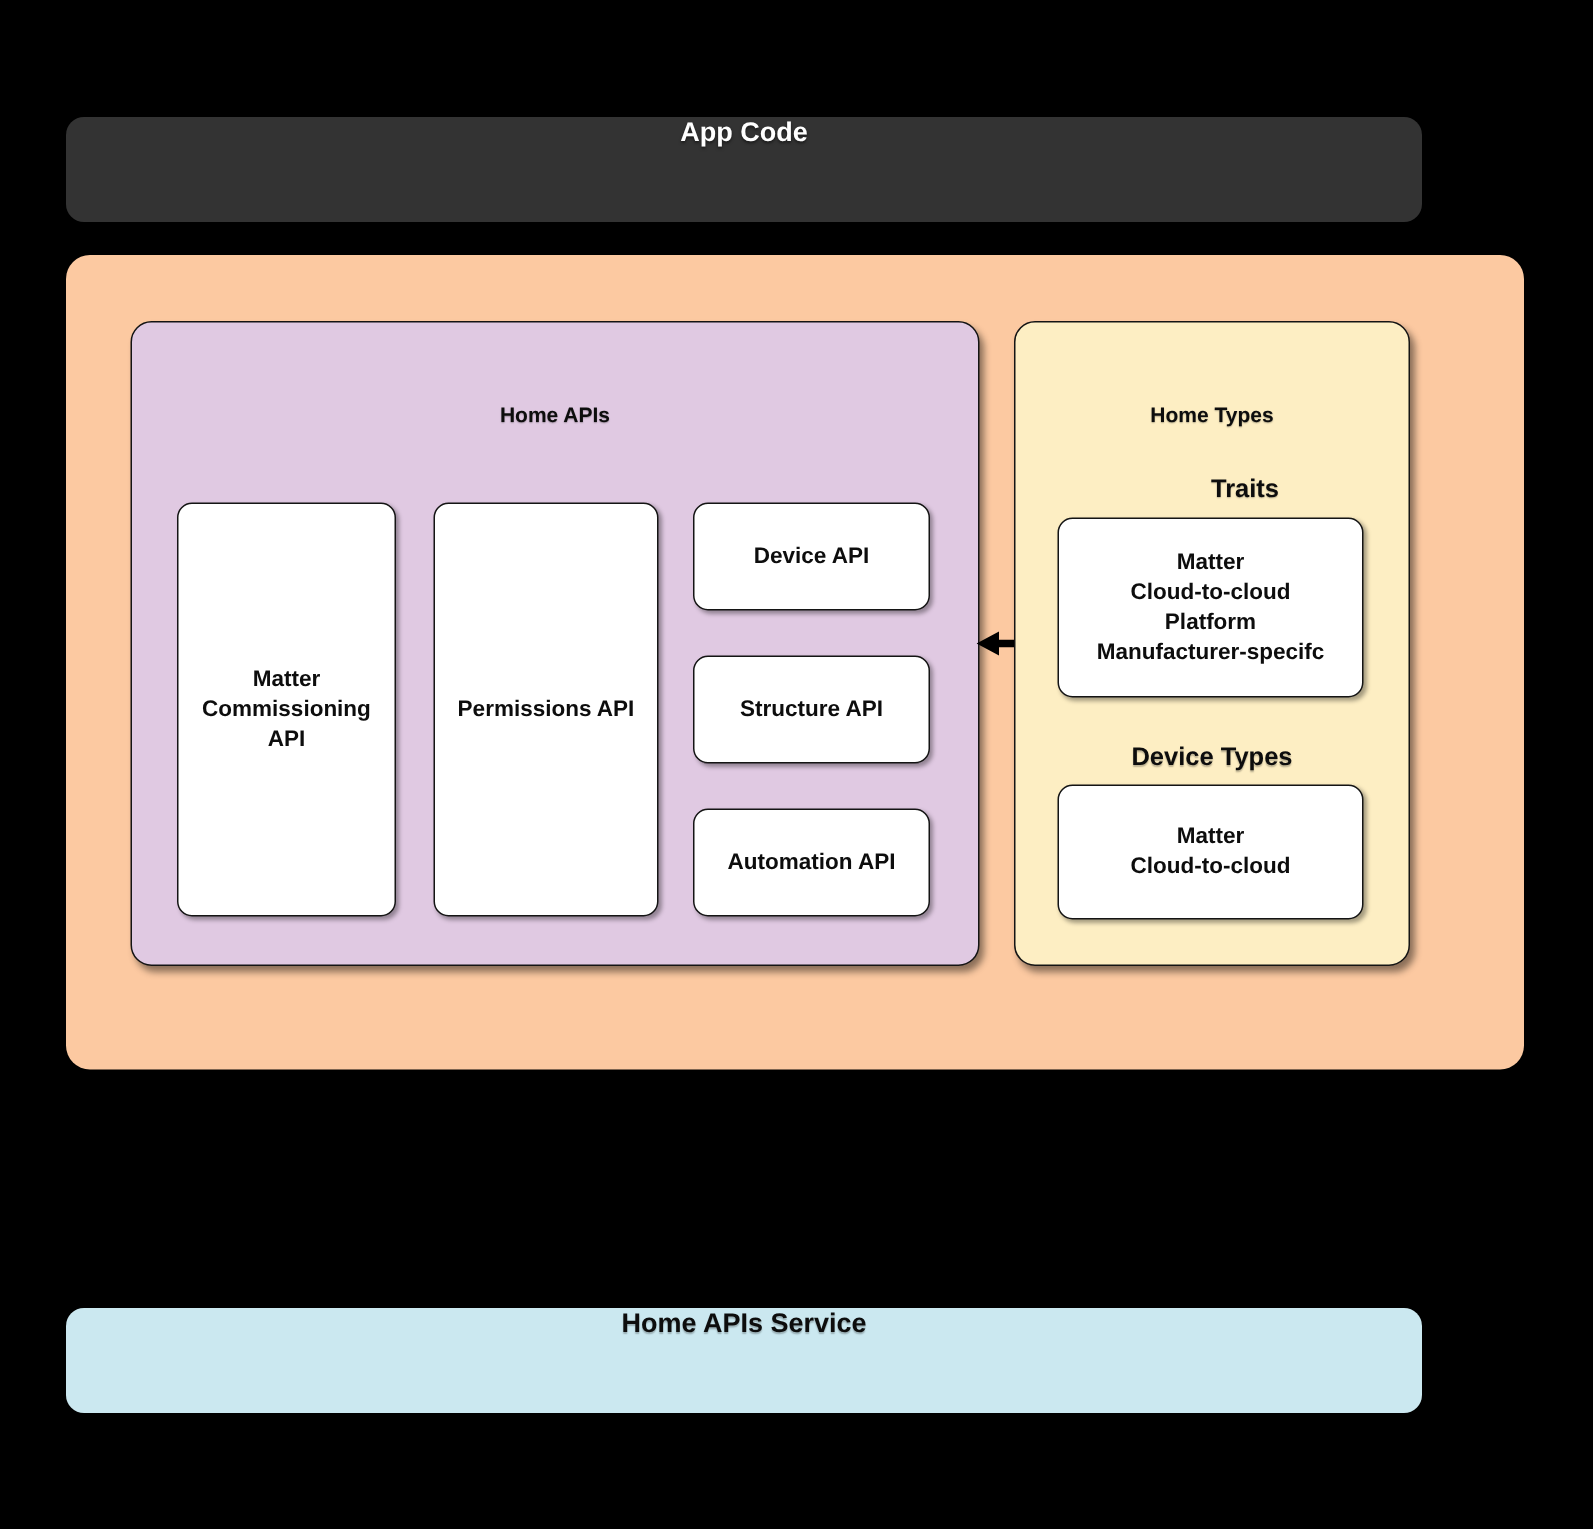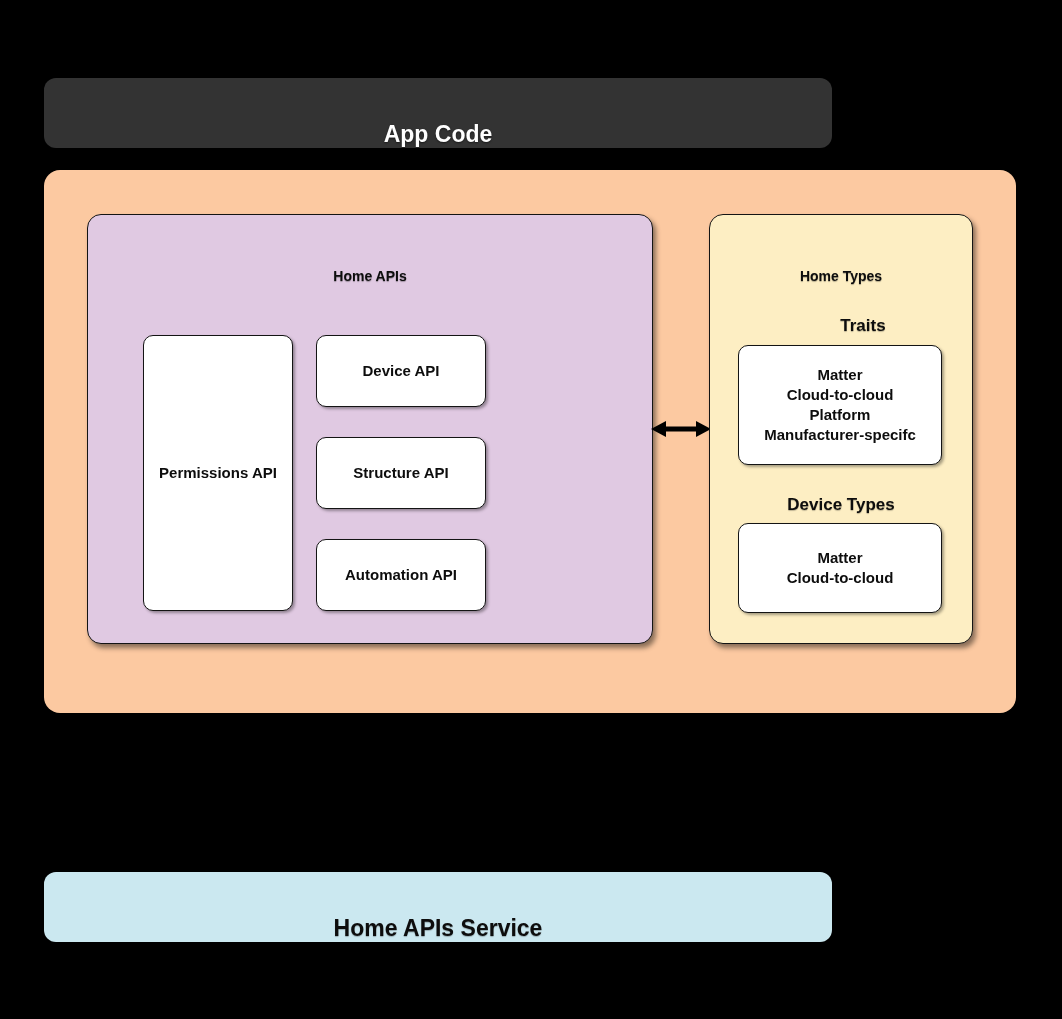--- a/index.html
+++ b/index.html
@@ -12,27 +12,27 @@
   .canvas {
     position: relative;
     width: 1062px;
     height: 1019px;
     background: #000000;
     overflow: hidden;
   }
   .bar {
     position: absolute;
     left: 44px;
-    width: 788px;
+    width: 904px;
     height: 70px;
     border-radius: 12px;
     display: flex;
-    align-items: flex-end;
+    align-items: flex-start;
     justify-content: center;
-    font-size: 23px;
+    font-size: 18px;
   }
   .app-code {
     top: 78px;
     background: #333333;
     color: #ffffff;
     text-shadow: 0 1px 2px rgba(0,0,0,0.5);
   }
   .service {
     top: 872px;
     background: #CBE8F0;
@@ -66,21 +66,21 @@
     border-radius: 14px;
     box-shadow: 3px 4px 5px rgba(0,0,0,0.45);
   }
   .purple {
     left: 43px;
     width: 566px;
     background: #E0C9E2;
     padding: 48px 30px 0 30px;
   }
   .yellow {
-    left: 665px;
+    left: 632px;
     width: 264px;
     background: #FDEEC3;
   }
   .panel-title {
     text-align: center;
     font-size: 14px;
     color: #0d0d0d;
     line-height: 26px;
     text-shadow: 0 1px 1px rgba(0,0,0,0.3);
   }
@@ -106,21 +106,21 @@
   .card-tall-1 { width: 146px; height: 276px; padding: 0 14px; }
   .card-tall-2 { width: 150px; height: 276px; margin-left: 25px; padding: 4px 8px; }
   .stack {
     margin-left: 23px;
     width: 158px;
     height: 276px;
     display: flex;
     flex-direction: column;
     justify-content: space-between;
   }
-  .card-small { width: 170px; height: 72px; }
+  .card-small { width: 158px; height: 72px; }
   .yellow .panel-title { position: absolute; left: 0; right: 0; top: 48px; }
   .subhead {
     position: absolute;
     left: 0;
     right: 0;
     text-align: center;
     font-size: 17px;
     line-height: 22px;
     color: #0d0d0d;
     text-shadow: 0 1px 1px rgba(0,0,0,0.25);
@@ -156,20 +156,23 @@
 
   <div class="bar app-code">
     <span>App Code</span>
   </div>
 
   <div class="sdk">
 
     <div class="panel purple">
       <div class="panel-title">Home APIs</div>
       <div class="cols">
+        <div class="card card-tall-1">
+          <span>Matter Commissioning API</span>
+        </div>
         <div class="card card-tall-2">
           <span>Permissions API</span>
         </div>
         <div class="stack">
           <div class="card card-small">
             <span>Device API</span>
           </div>
           <div class="card card-small">
             <span>Structure API</span>
           </div>

